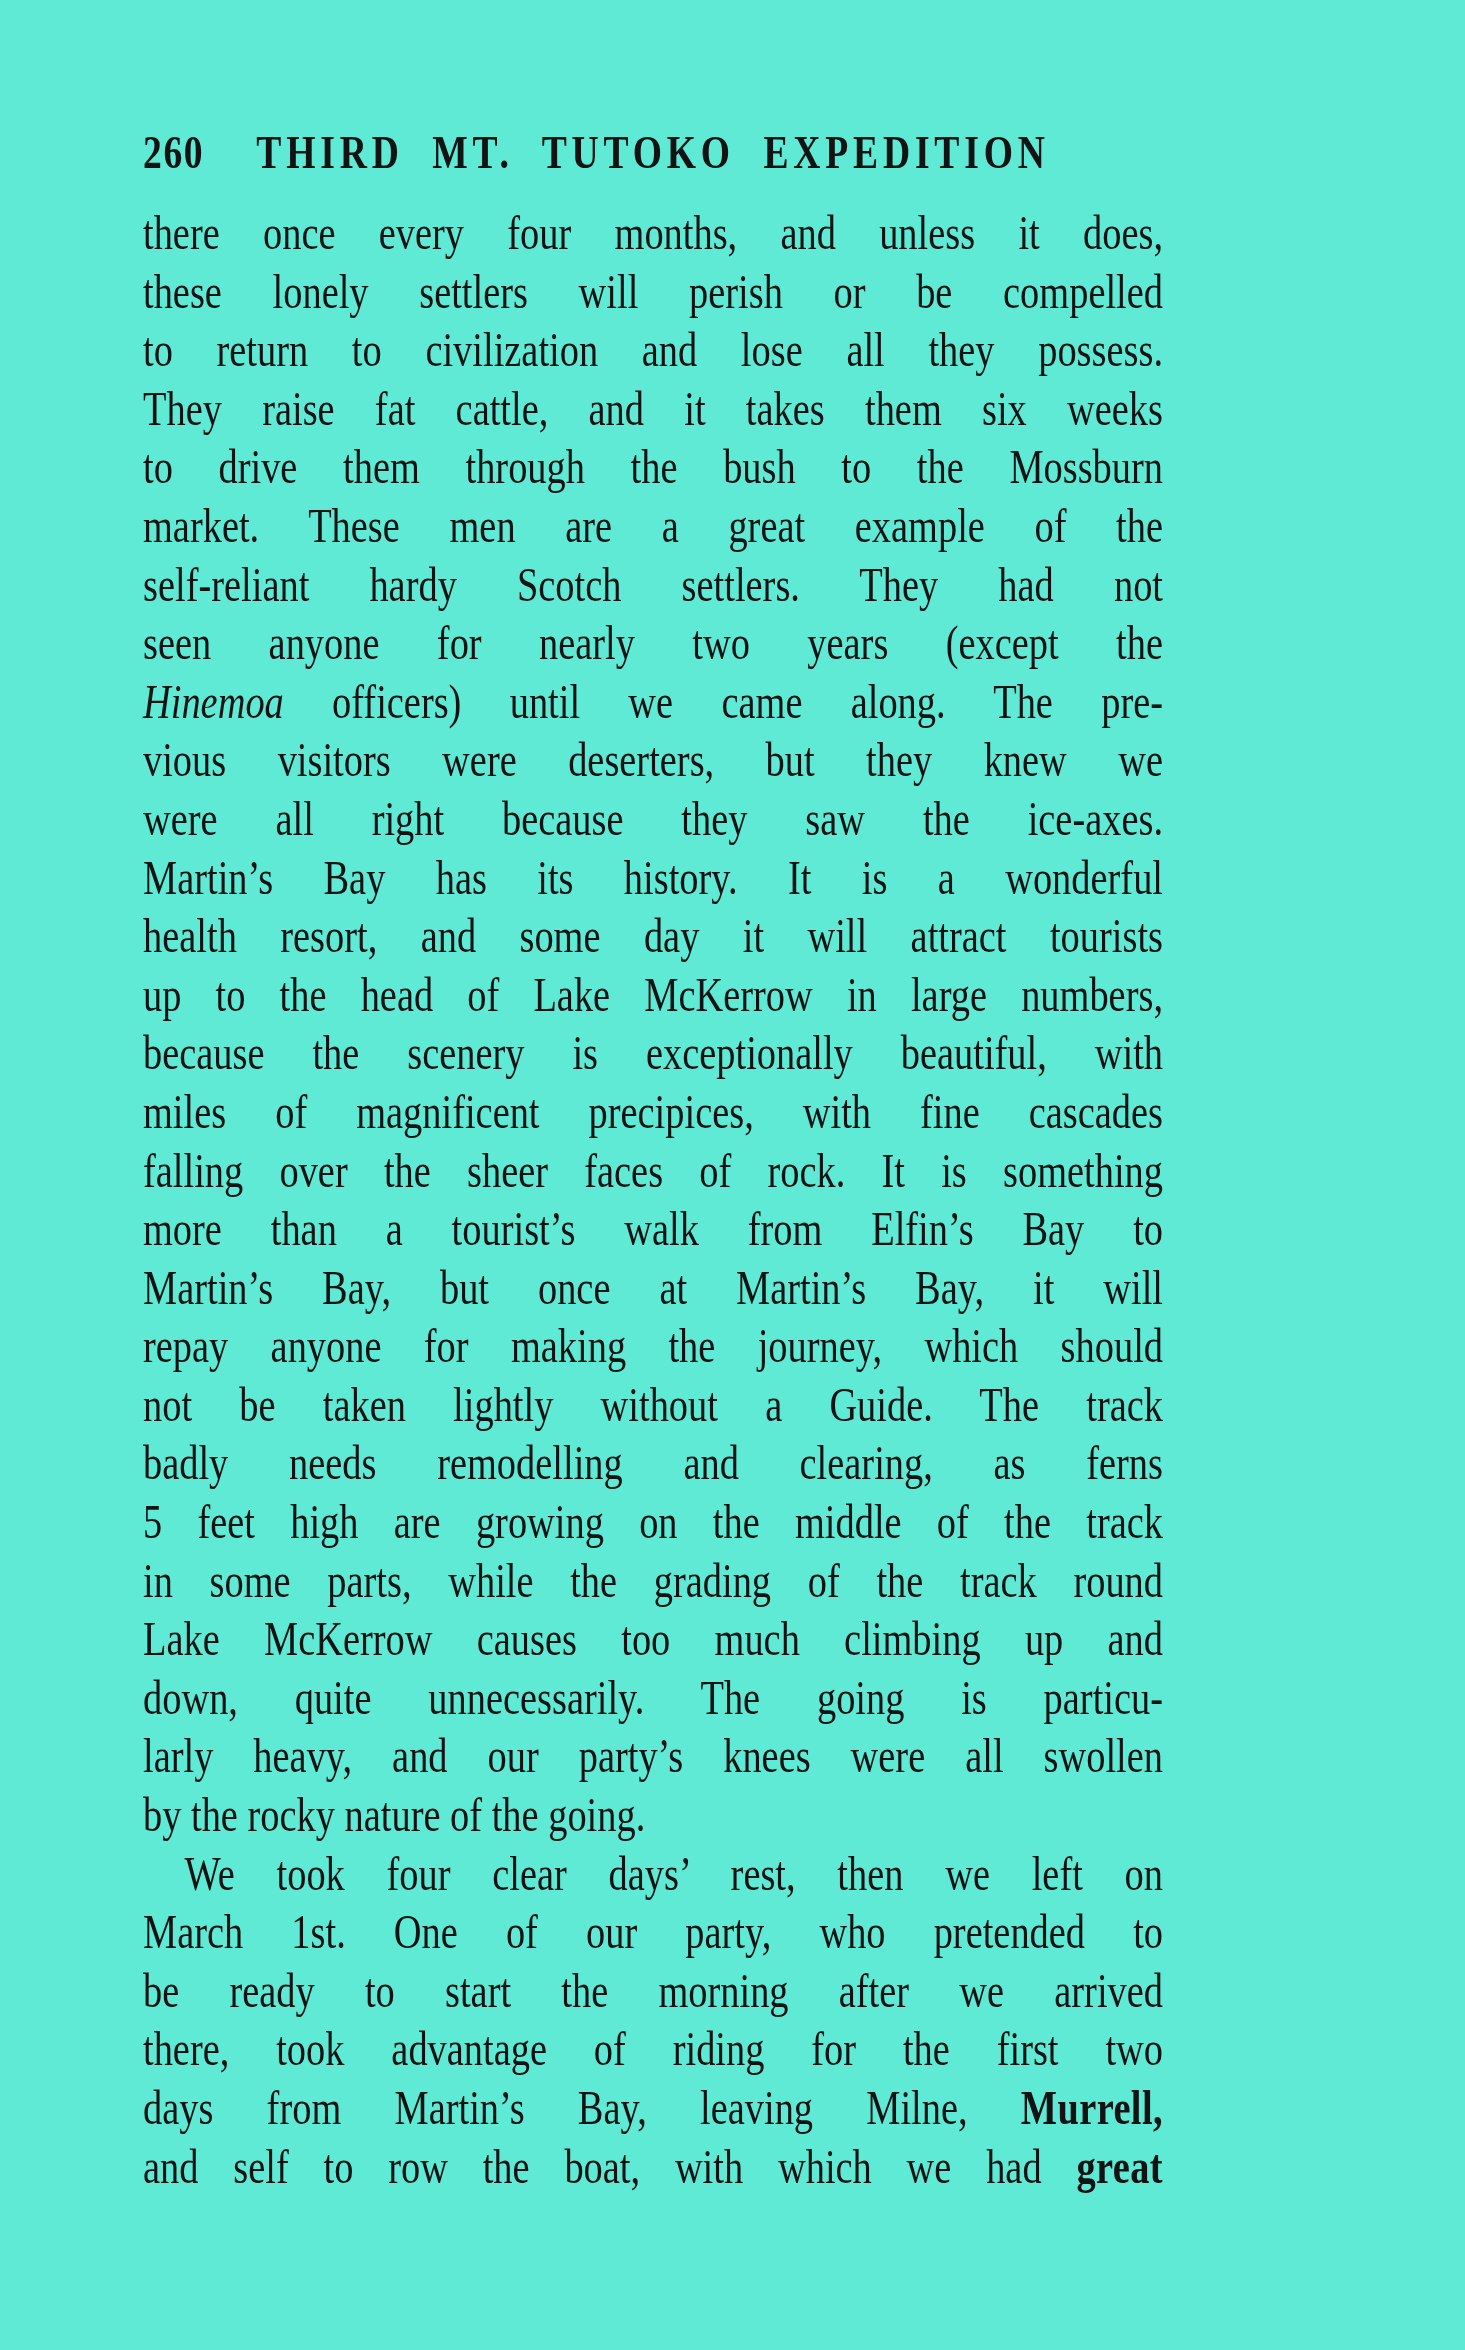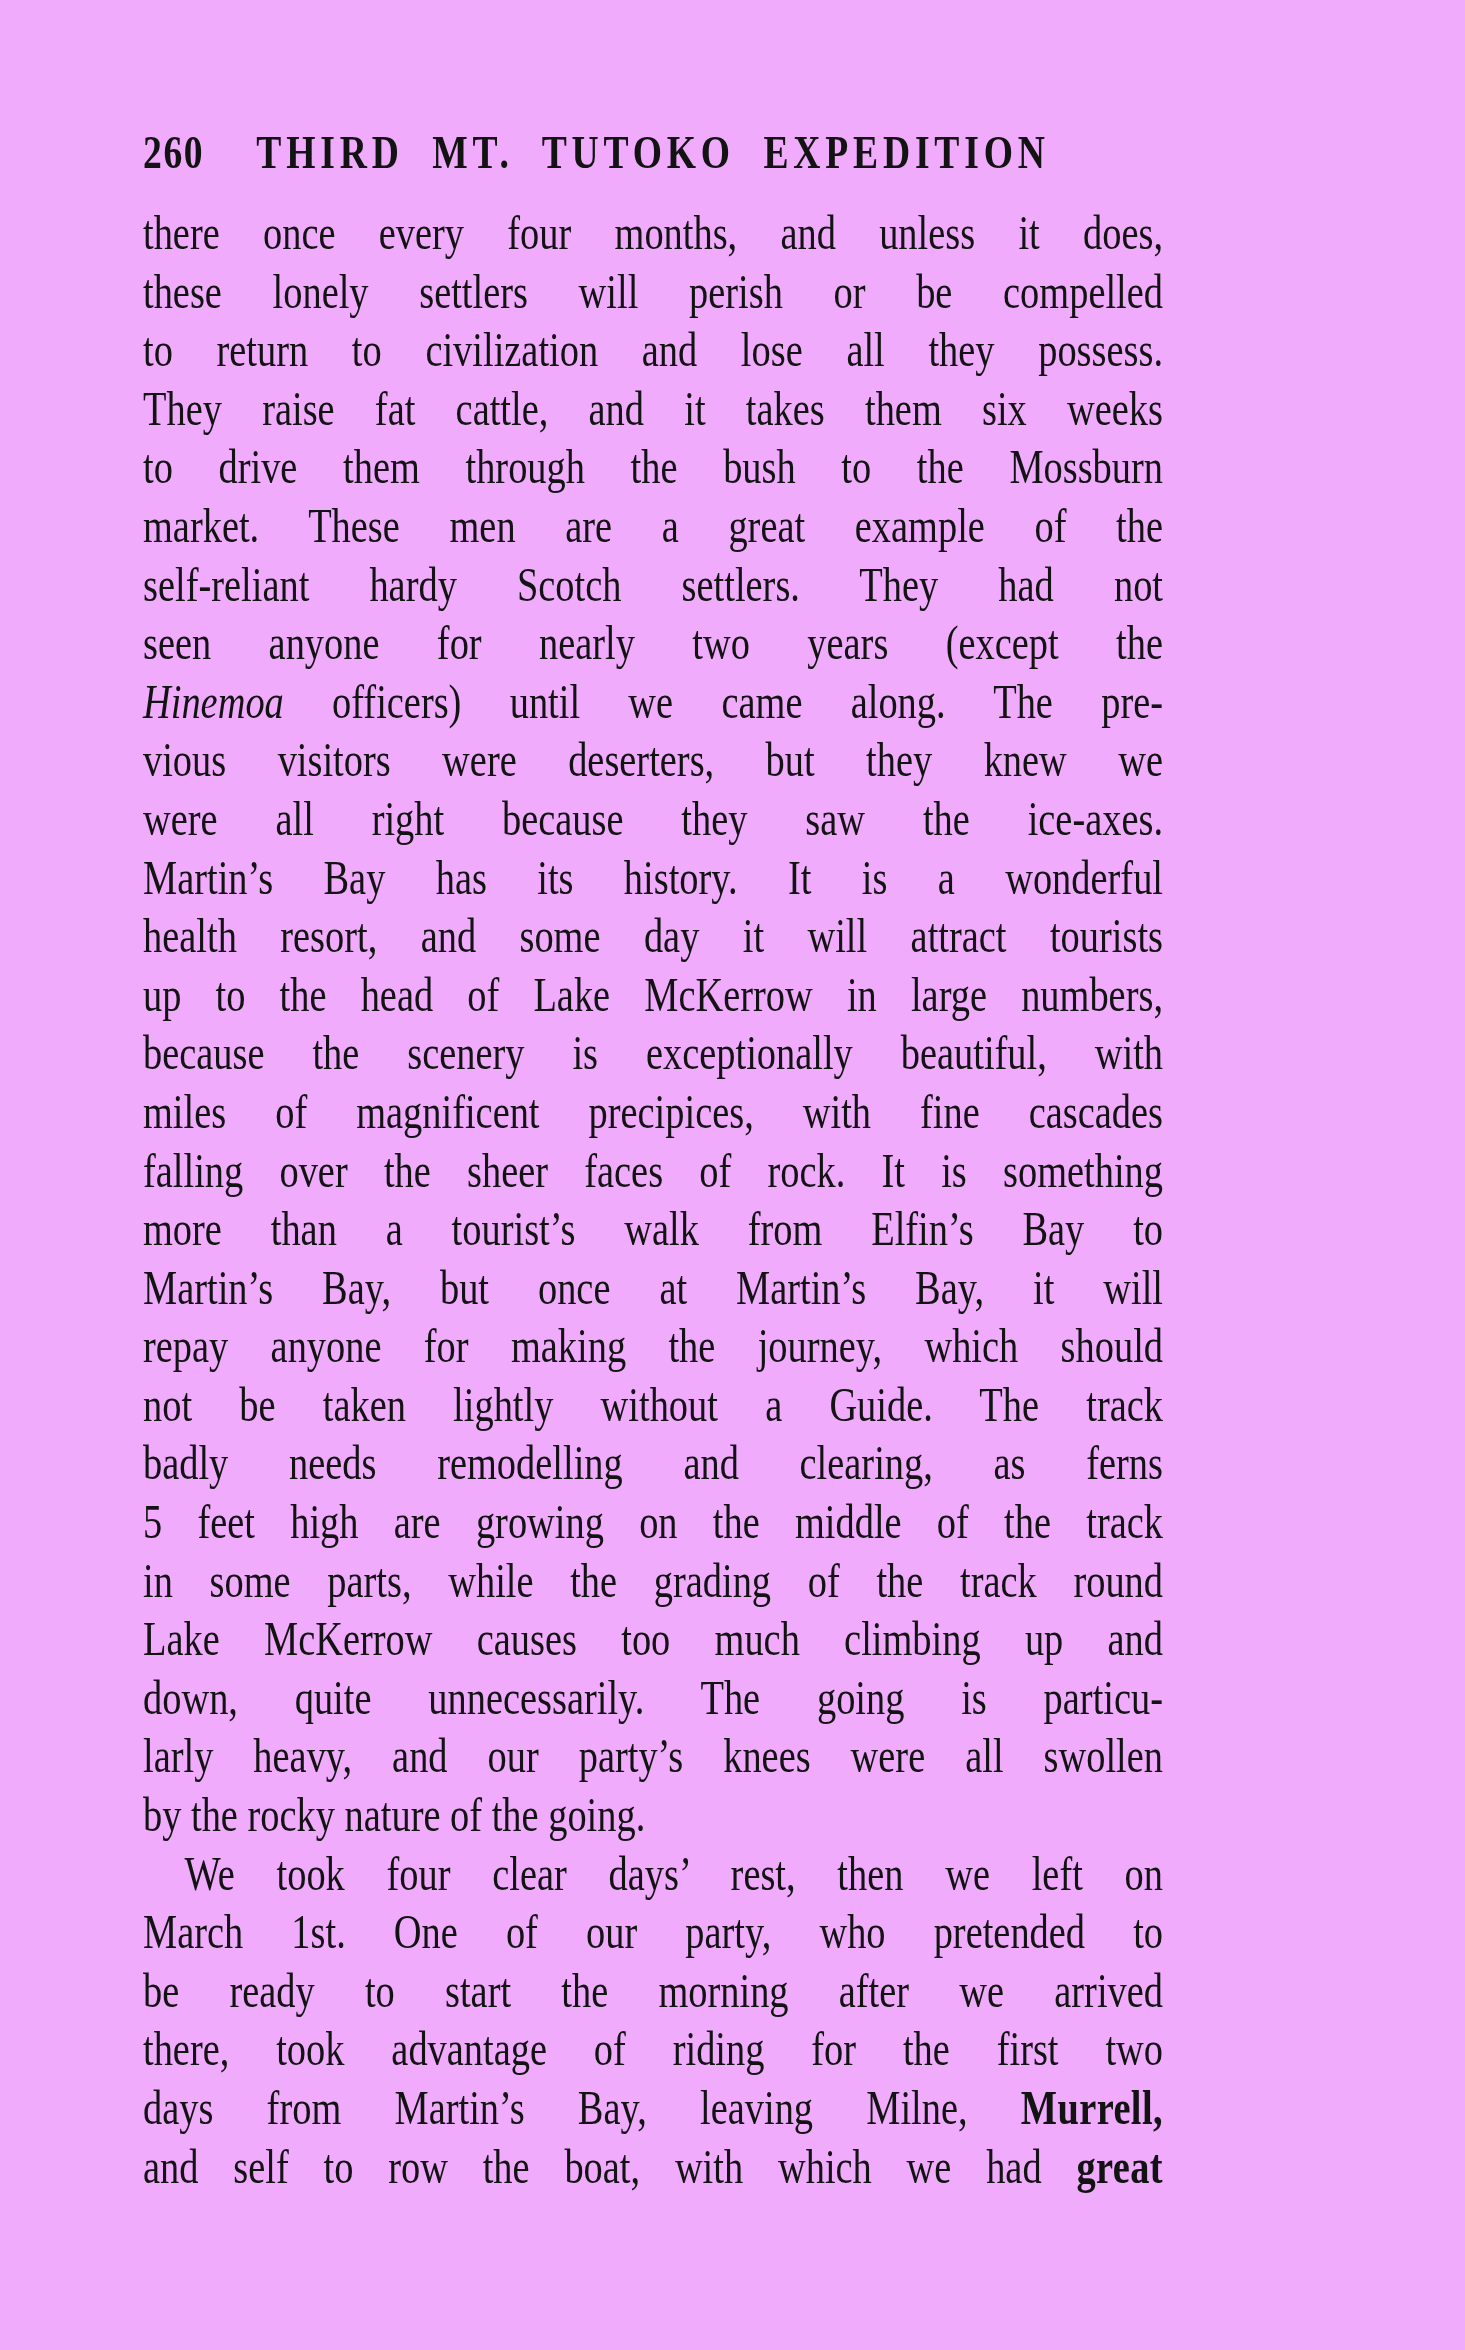--- a/index.html
+++ b/index.html
@@ -1,20 +1,20 @@
 <!DOCTYPE html>
 <html><head>
 <meta charset="utf-8">
 <style>
   html, body { margin: 0; padding: 0; background: #e8e8e8; }
   .page {
     position: relative;
     width: 1465px;
     height: 2350px;
-    background: #f0abfc;
+    background: #5eead4;
     overflow: hidden;
     font-family: "Liberation Serif", serif;
     color: #131313;
   }
   .content {
     position: absolute;
     left: 143px;
     top: 0;
     width: 1020px;
   }

